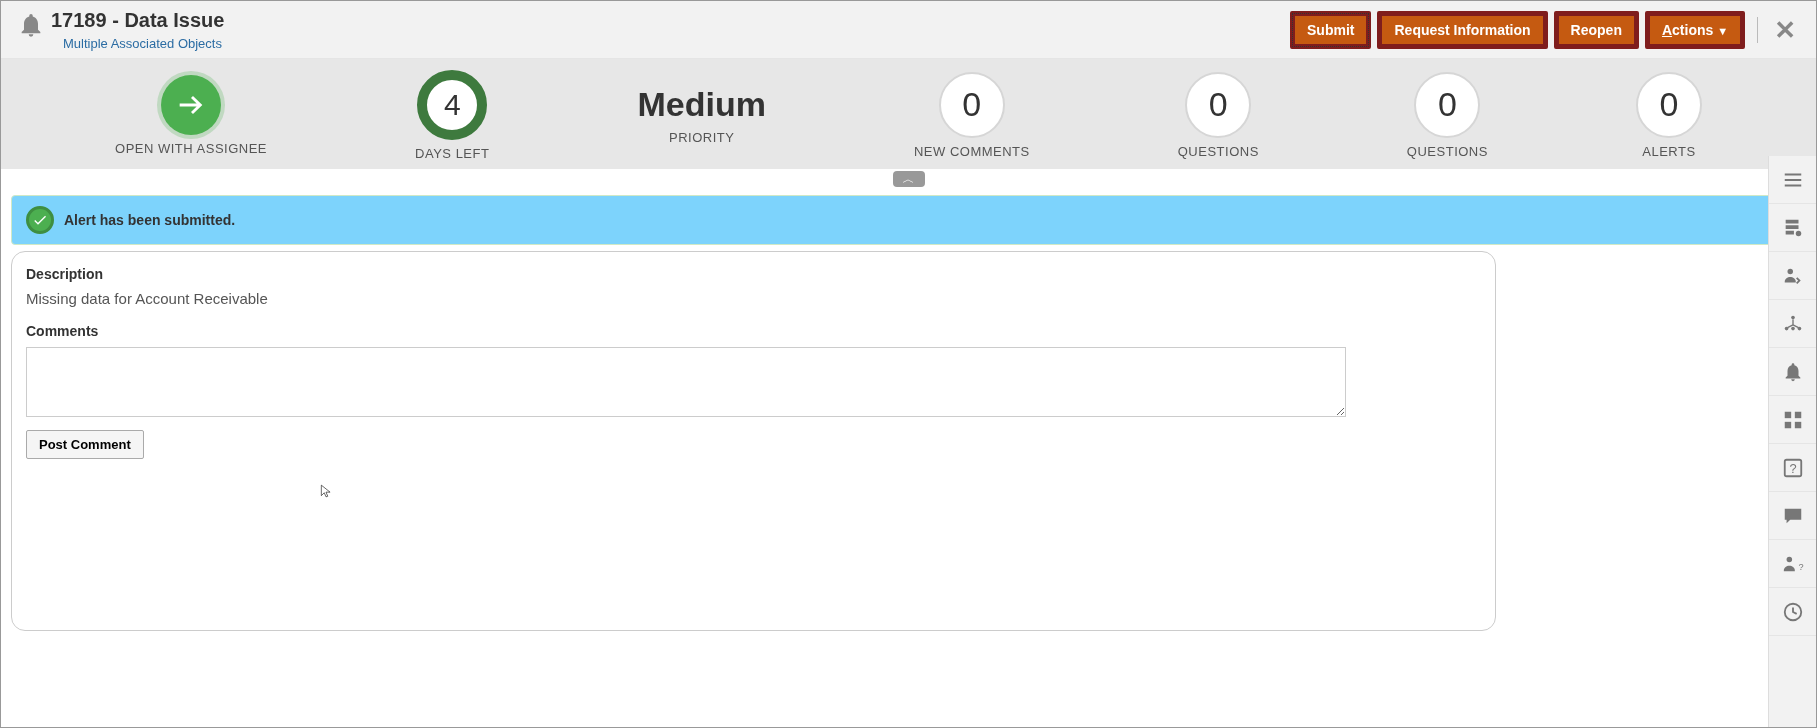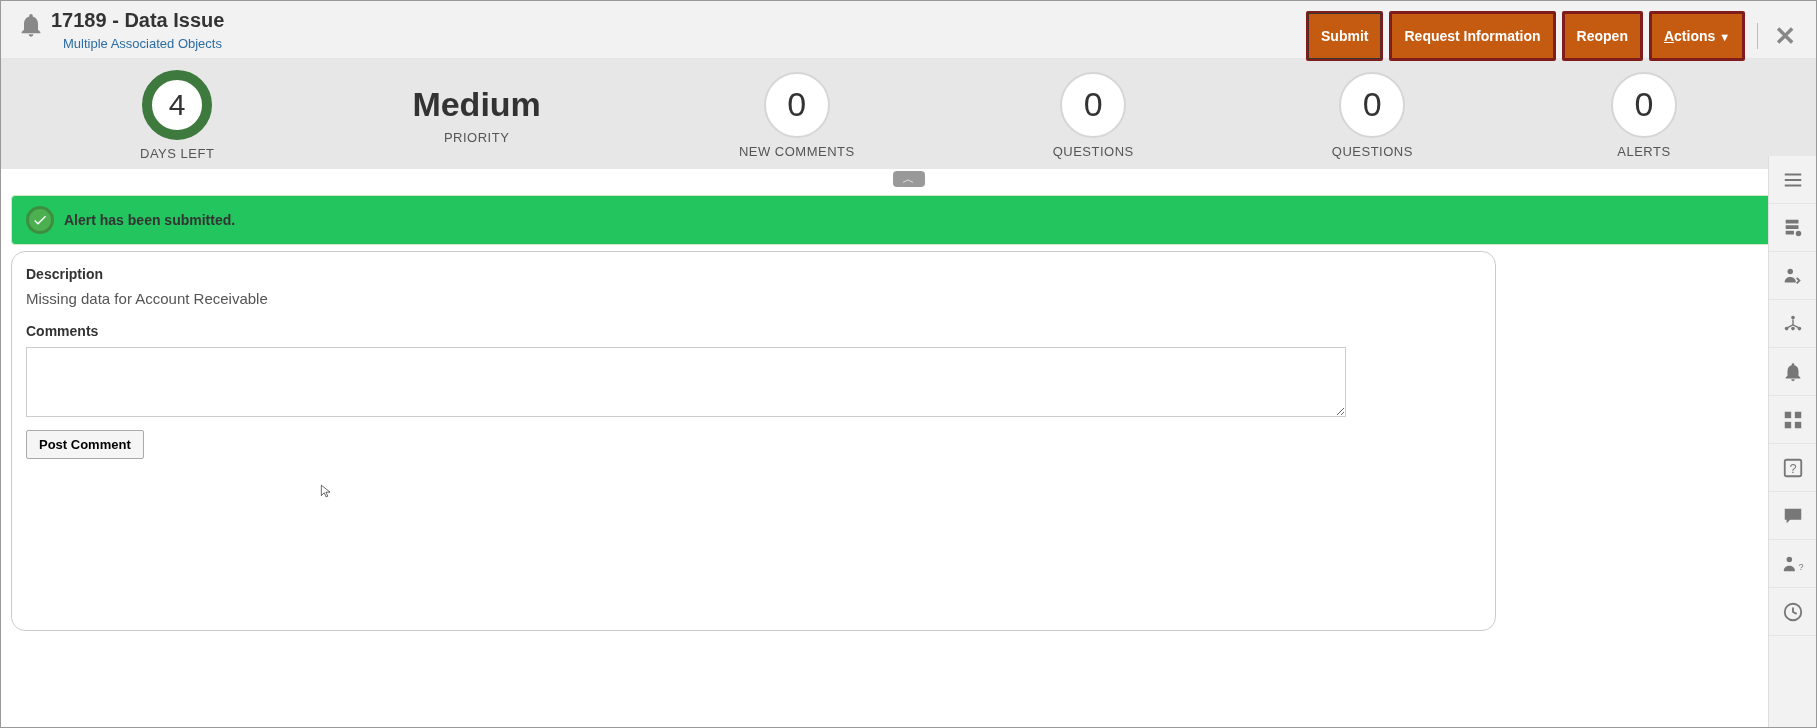--- a/index.html
+++ b/index.html
@@ -26,22 +26,22 @@
   }
   .header-left { display: flex; align-items: flex-start; gap: 6px; }
   .bell-icon { width: 28px; height: 28px; color: #888; margin-top: 2px; }
   .title-block { display: flex; flex-direction: column; }
   .page-title { font-size: 20px; font-weight: bold; color: #333; }
   .sub-link { color: #2b6ca3; font-size: 13px; margin-top: 4px; cursor: pointer; margin-left: 12px; }
   .header-right { display: flex; align-items: center; gap: 6px; margin-top: 2px; }
   .btn {
     background: #c55a11;
     color: #fff;
-    border: 3px solid #7f1d1d;
-    padding: 14px 12px;
+    border: 5px solid #7f1d1d;
+    padding: 6px 12px;
     font-size: 14px;
     font-weight: bold;
     cursor: pointer;
     border-radius: 2px;
   }
   .btn.submit { outline: 1px dotted #333; outline-offset: -3px; }
   .btn .caret { margin-left: 4px; font-size: 11px; }
   .btn .uline { text-decoration: underline; }
   .divider-v { width:1px; height:26px; background:#bbb; margin:0 6px; }
   .close-x { font-size: 26px; color:#888; cursor:pointer; font-weight:bold; line-height:1; padding:0 4px;}
@@ -79,21 +79,21 @@
   .ring-circle span { font-size:30px; font-weight:400; color:#333; }
   
   .collapse-row { text-align:center; background:#fff; padding:2px 0; }
   .collapse-btn {
     display:inline-block; background:#999; color:#fff; border-radius:4px;
     padding:0 10px; font-size:12px; cursor:pointer; line-height:16px;
   }
   
   .banner {
     margin: 6px 10px;
-    background:#22c55e;
+    background:#7dd3fc;
     border:1px solid #d0e9c6;
     border-radius:4px;
     padding:10px 14px;
     display:flex; align-items:center; gap:10px;
   }
   .check-icon {
     width:28px; height:28px; border-radius:50%; background:#4caf50;
     border:3px solid #3e8e41;
     display:flex; align-items:center; justify-content:center;
   }
@@ -155,20 +155,28 @@
     <button class="btn">Request Information</button>
     <button class="btn">Reopen</button>
     <button class="btn"><span class="uline">A</span><span id="actions-rest">ctions</span><span class="caret">▼</span></button>
     <div class="divider-v"></div>
     <span class="close-x">✕</span>
   </div>
 </div>
 
 <div class="status-strip">
   <div class="stat">
+    <div class="green-circle">
+      <svg viewBox="0 0 24 24">
+          <path d="M4 11h12l-4-4 1.4-1.4L20 12l-6.6 6.4L12 17l4-4H4z"></path>
+        </svg>
+    </div>
+    <div class="stat-label">OPEN WITH ASSIGNEE</div>
+  </div>
+  <div class="stat">
     <div class="ring-circle">
       <span>4</span>
     </div>
     <div class="stat-label">DAYS LEFT</div>
   </div>
   <div class="stat">
     <div class="big-val bold">Medium</div>
     <div class="stat-label">PRIORITY</div>
   </div>
   <div class="stat">

